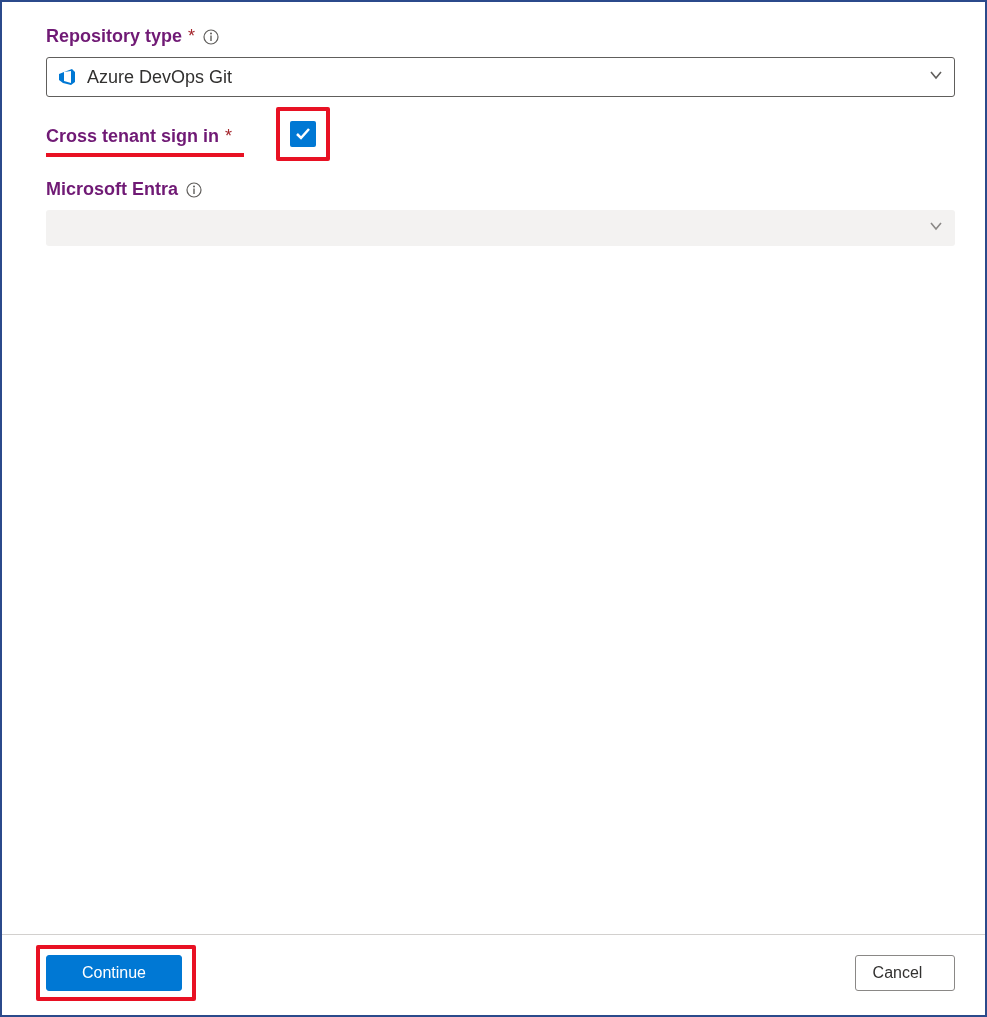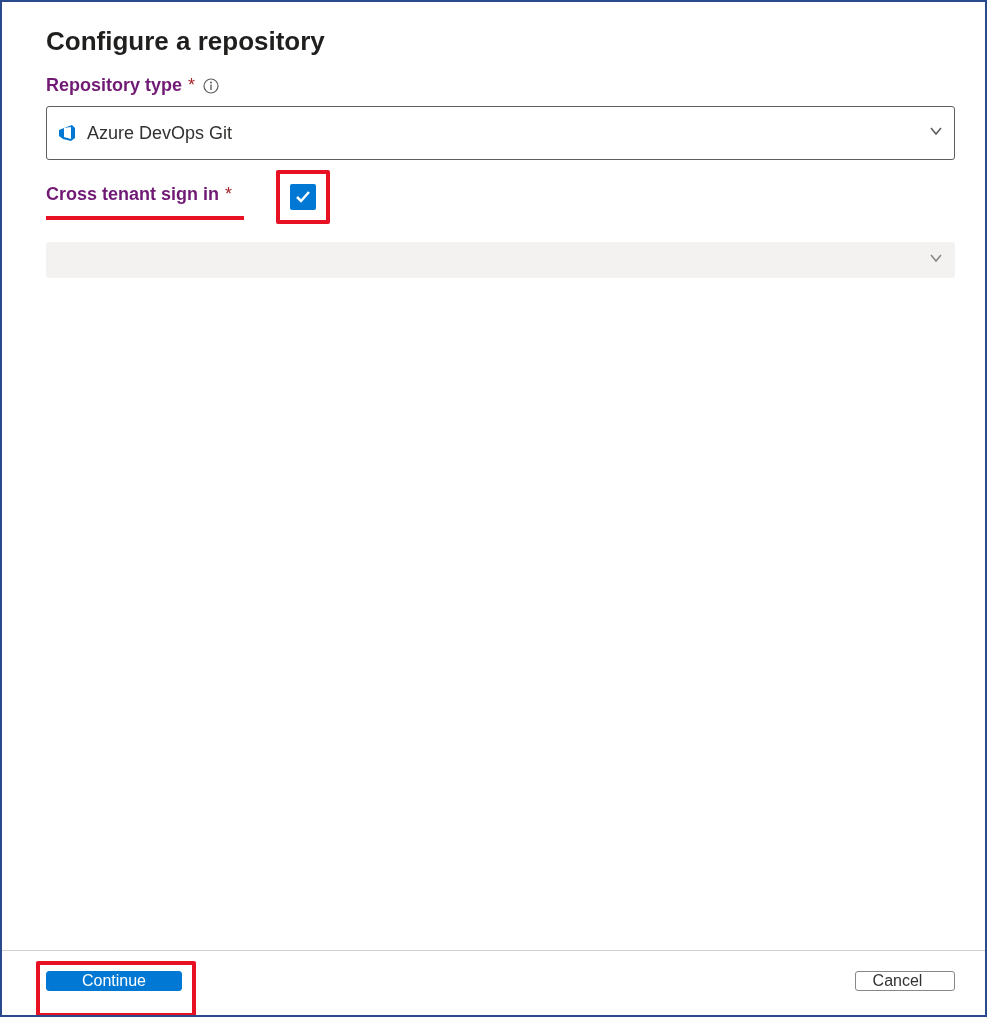--- a/index.html
+++ b/index.html
@@ -47,21 +47,21 @@
     }
     .info-icon svg { width: 16px; height: 16px; }
     .select-wrap {
       position: relative;
       width: 100%;
     }
     .select-input {
       display: flex;
       align-items: center;
       width: 100%;
-      height: 54px;
+      height: 40px;
       border: 1px solid #605e5c;
       border-radius: 3px;
       padding: 0 38px 0 10px;
       background: #fff;
       cursor: pointer;
       font-size: 18px;
     }
     .select-input.disabled {
       border: none;
       background: #f3f2f1;
@@ -76,21 +76,21 @@
       position: absolute;
       right: 12px;
       top: 50%;
       transform: translateY(-50%);
       pointer-events: none;
     }
     .chevron svg { width: 14px; height: 14px; }
 
     .checkbox-row {
       display: flex;
-      align-items: flex-start;
+      align-items: flex-end;
       gap: 58px;
       margin-bottom: 6px;
     }
     .checkbox-label-wrap { display: flex; align-items: center; gap: 4px; }
     .checkbox-box {
       width: 26px; height: 26px;
       background: #0078d4;
       border-radius: 2px;
       display: flex; align-items: center; justify-content: center;
       cursor: pointer;
@@ -113,21 +113,21 @@
     .footer {
       position: absolute;
       left: 0; right: 0; bottom: 0;
       border-top: 1px solid #d2d0ce;
       padding: 20px 30px 24px 44px;
       display: flex;
       justify-content: space-between;
       align-items: center;
     }
     .btn {
-      height: 20px;
+      height: 36px;
       min-width: 100px;
       padding: 0 22px;
       font-size: 16px;
       border-radius: 3px;
       cursor: pointer;
       font-family: inherit;
     }
     .btn-primary {
       background: #0078d4;
       color: #fff;
@@ -143,21 +143,20 @@
       position: absolute;
       border: 4px solid #e81123;
       border-radius: 2px;
       pointer-events: none;
     }
   </style>
 </head>
 <body>
 
 <div class="content">
-  <h1 class="page-title">Configure a repository</h1>
 
   <div class="field-group">
     <div class="field-label-row">
       <span class="field-label">Repository type</span>
       <span class="required">*</span>
       <span class="info-icon">
         <svg viewBox="0 0 16 16">
             <circle cx="8" cy="8" r="7" fill="none" stroke="#605e5c" stroke-width="1.2"></circle>
             <circle cx="8" cy="4.6" r="1" fill="#605e5c"></circle>
             <rect x="7.3" y="6.5" width="1.4" height="5.5" fill="#605e5c"></rect>
@@ -193,20 +192,30 @@
               <path d="M3 9 L7 13 L15 4"></path>
             </svg>
         </div>
         <div class="checkbox-highlight" style="left:-14px; top:-14px; width:54px; height:54px;"></div>
       </div>
     </div>
     <div class="underline-red"></div>
   </div>
 
   <div class="field-group">
+    <div class="field-label-row">
+      <span class="field-label">Microsoft Entra</span>
+      <span class="info-icon">
+        <svg viewBox="0 0 16 16">
+            <circle cx="8" cy="8" r="7" fill="none" stroke="#605e5c" stroke-width="1.2"></circle>
+            <circle cx="8" cy="4.6" r="1" fill="#605e5c"></circle>
+            <rect x="7.3" y="6.5" width="1.4" height="5.5" fill="#605e5c"></rect>
+          </svg>
+      </span>
+    </div>
     <div class="select-wrap">
       <div class="select-input disabled">
         <span class="select-value"></span>
       </div>
       <span class="chevron">
         <svg viewBox="0 0 14 14">
             <path d="M2 4 L7 10 L12 4" fill="none" stroke="#8a8886" stroke-width="1.6"></path>
           </svg>
       </span>
     </div>

